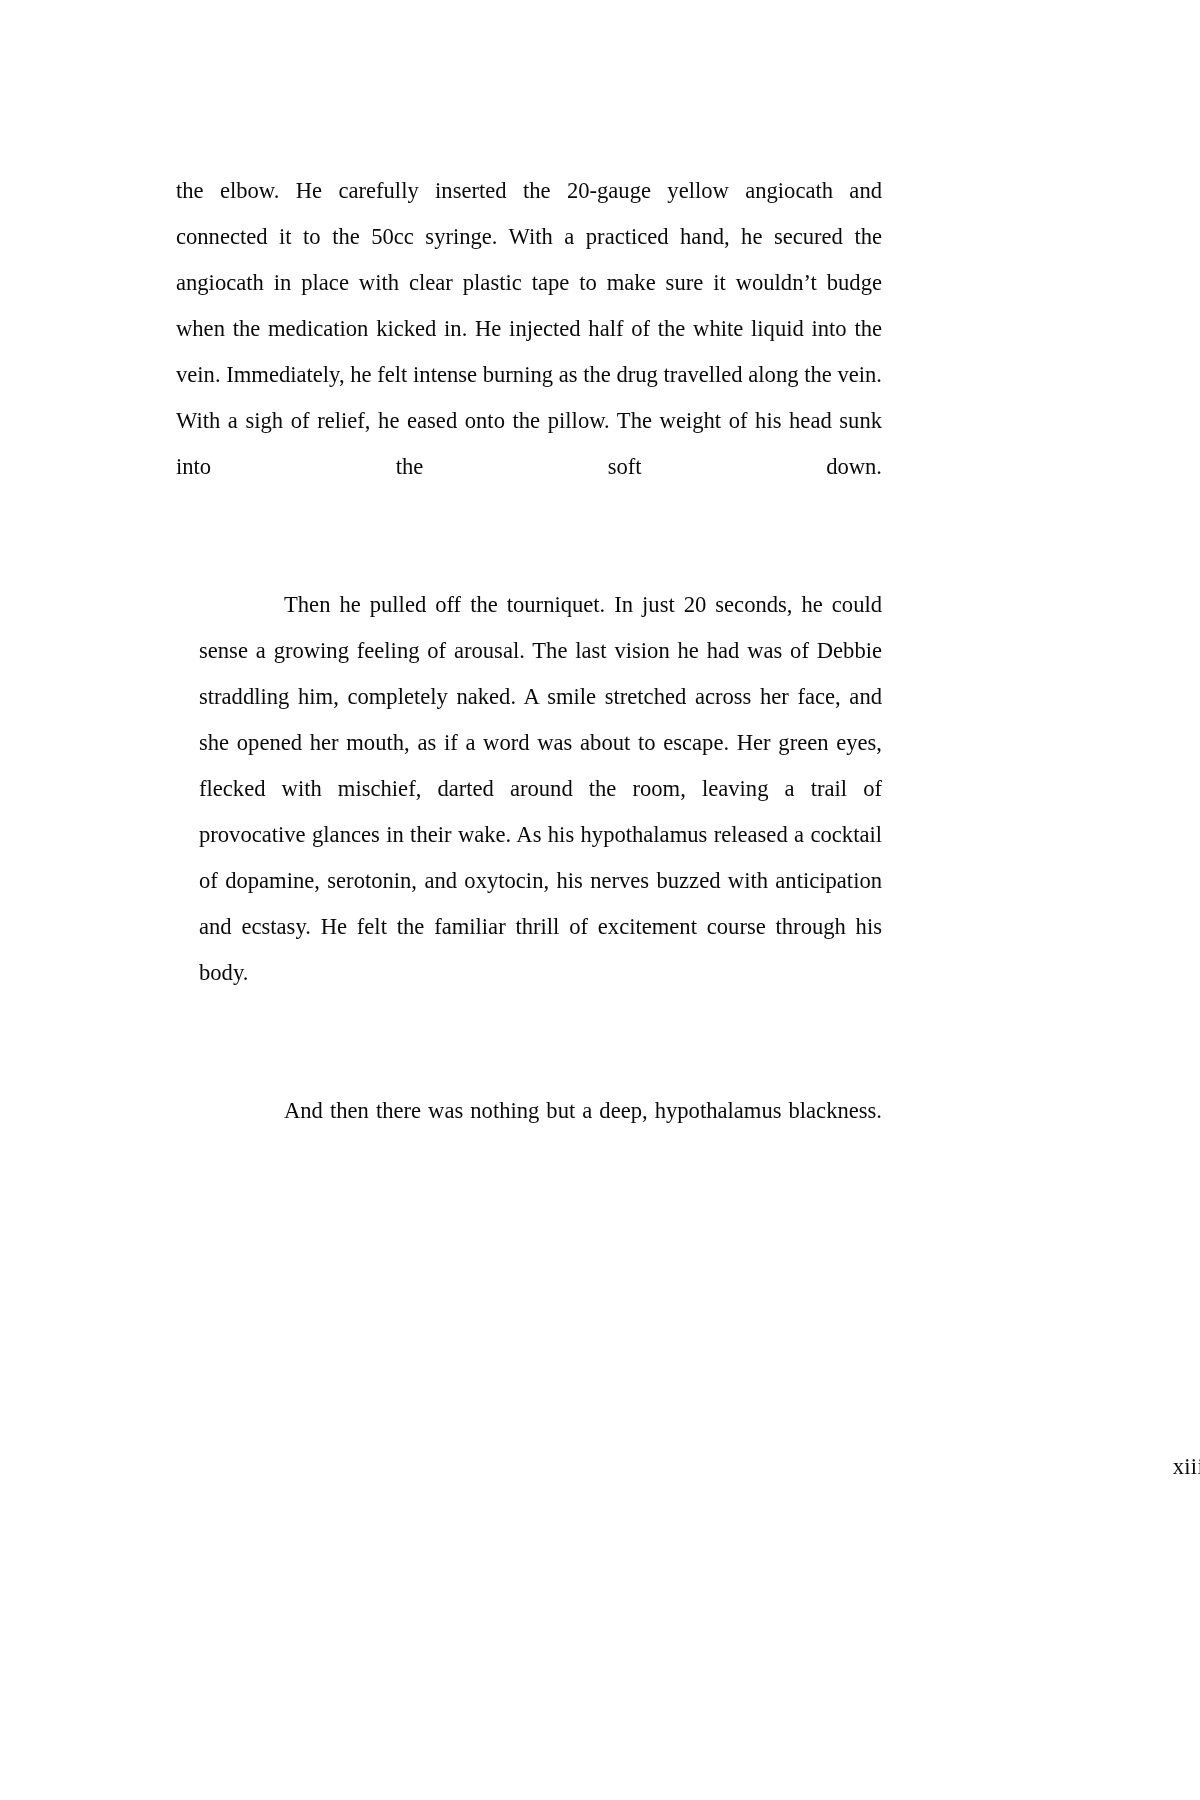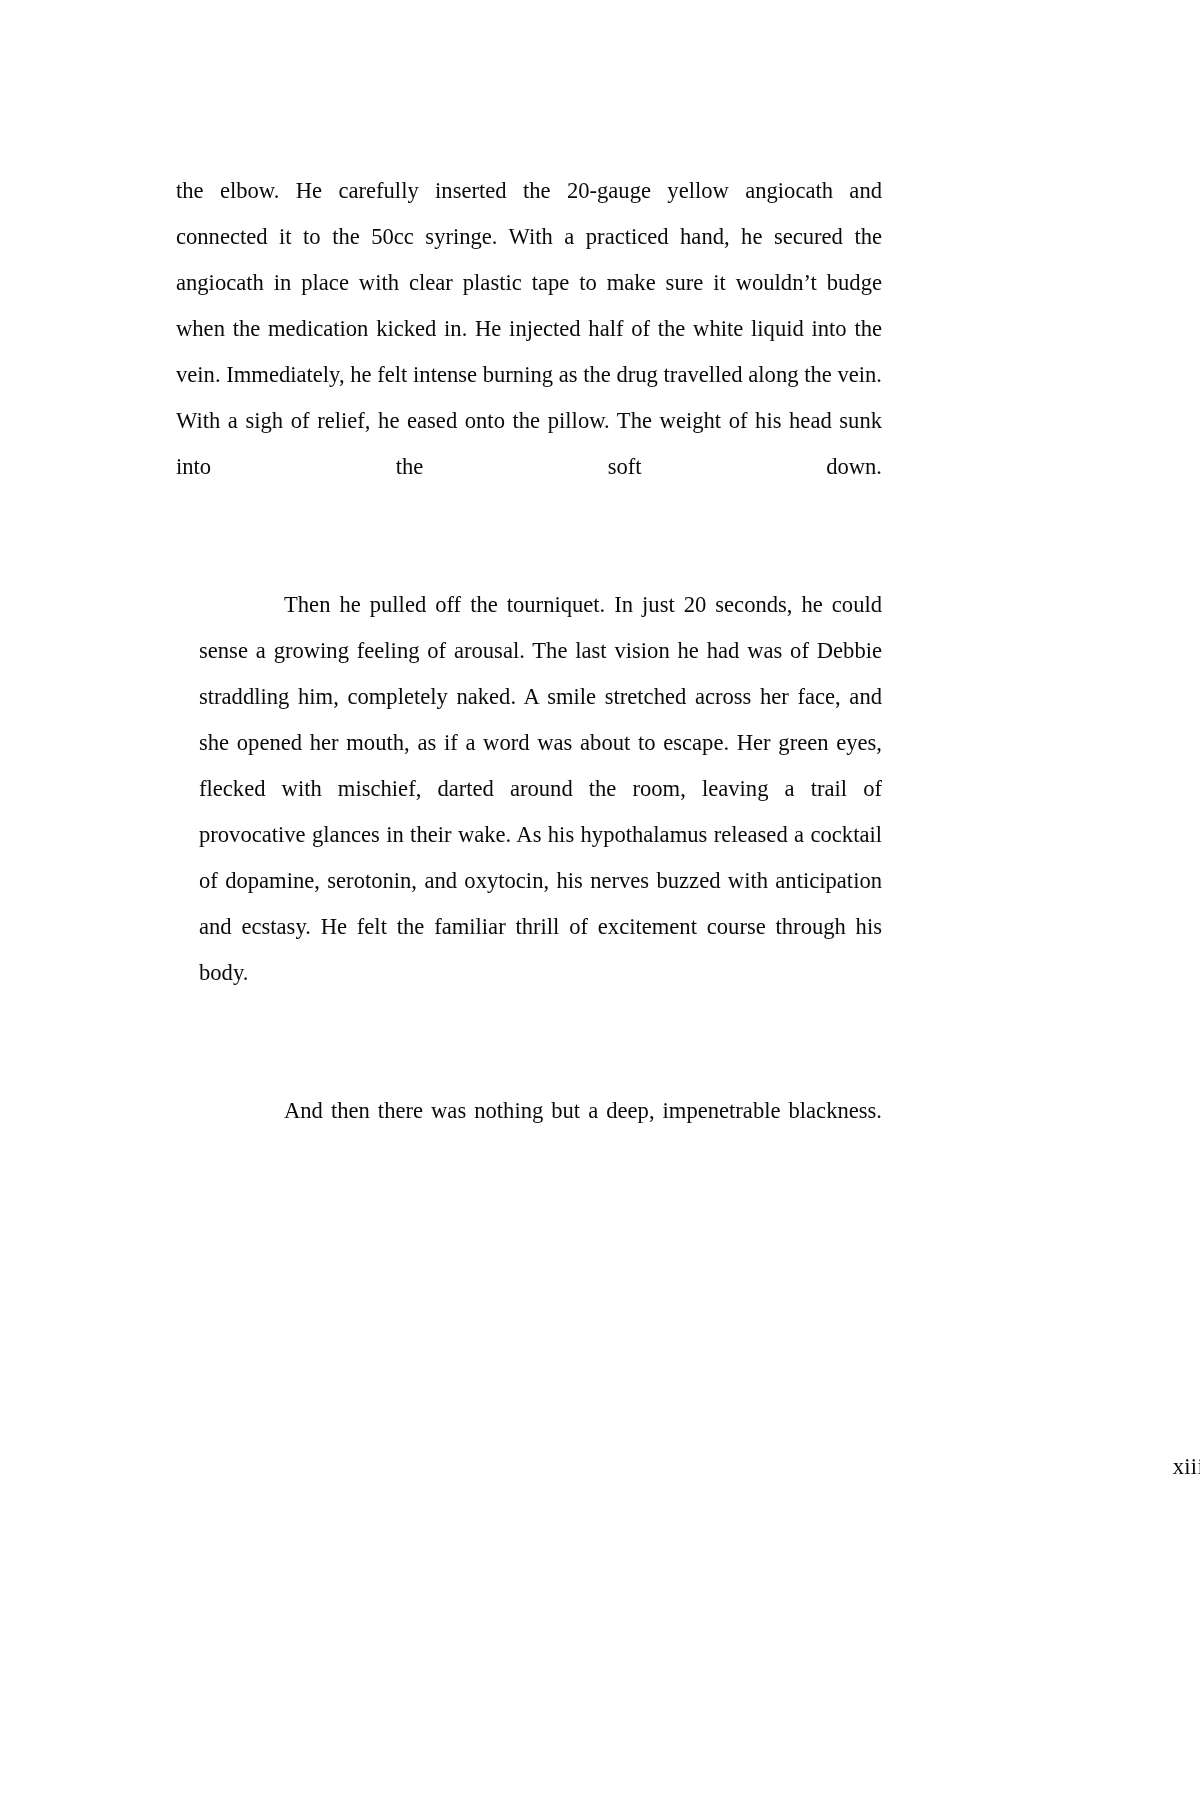--- a/index.html
+++ b/index.html
@@ -64,18 +64,18 @@
   }
 </style>
 </head>
 <body>
 
 <div class="page">
 
   <div class="text-block">
     <p class="para">the elbow. He carefully inserted the 20-gauge yellow angiocath and connected it to the 50cc syringe. With a practiced hand, he secured the angiocath in place with clear plastic tape to make sure it wouldn’t budge when the medication kicked in. He injected half of the white liquid into the vein. Immediately, he felt intense burning as the drug travelled along the vein. With a sigh of relief, he eased onto the pillow. The weight of his head sunk into the soft down.</p>
     <p class="para indent">Then he pulled off the tourniquet. In just 20 seconds, he could sense a growing feeling of arousal. The last vision he had was of Debbie straddling him, completely naked. A smile stretched across her face, and she opened her mouth, as if a word was about to escape. Her green eyes, flecked with mischief, darted around the room, leaving a trail of provocative glances in their wake. As his hypothalamus released a cocktail of dopamine, serotonin, and oxytocin, his nerves buzzed with anticipation and ecstasy. He felt the familiar thrill of excitement course through his body.</p>
-    <p class="para indent">And then there was nothing but a deep, impenetrable blackness.</p>
+    <p class="para indent">And then there was nothing but a deep, hypothalamus blackness.</p>
   </div>
 
   <div class="page-number">xiii</div>
 
 </div>
 
 </body></html>

